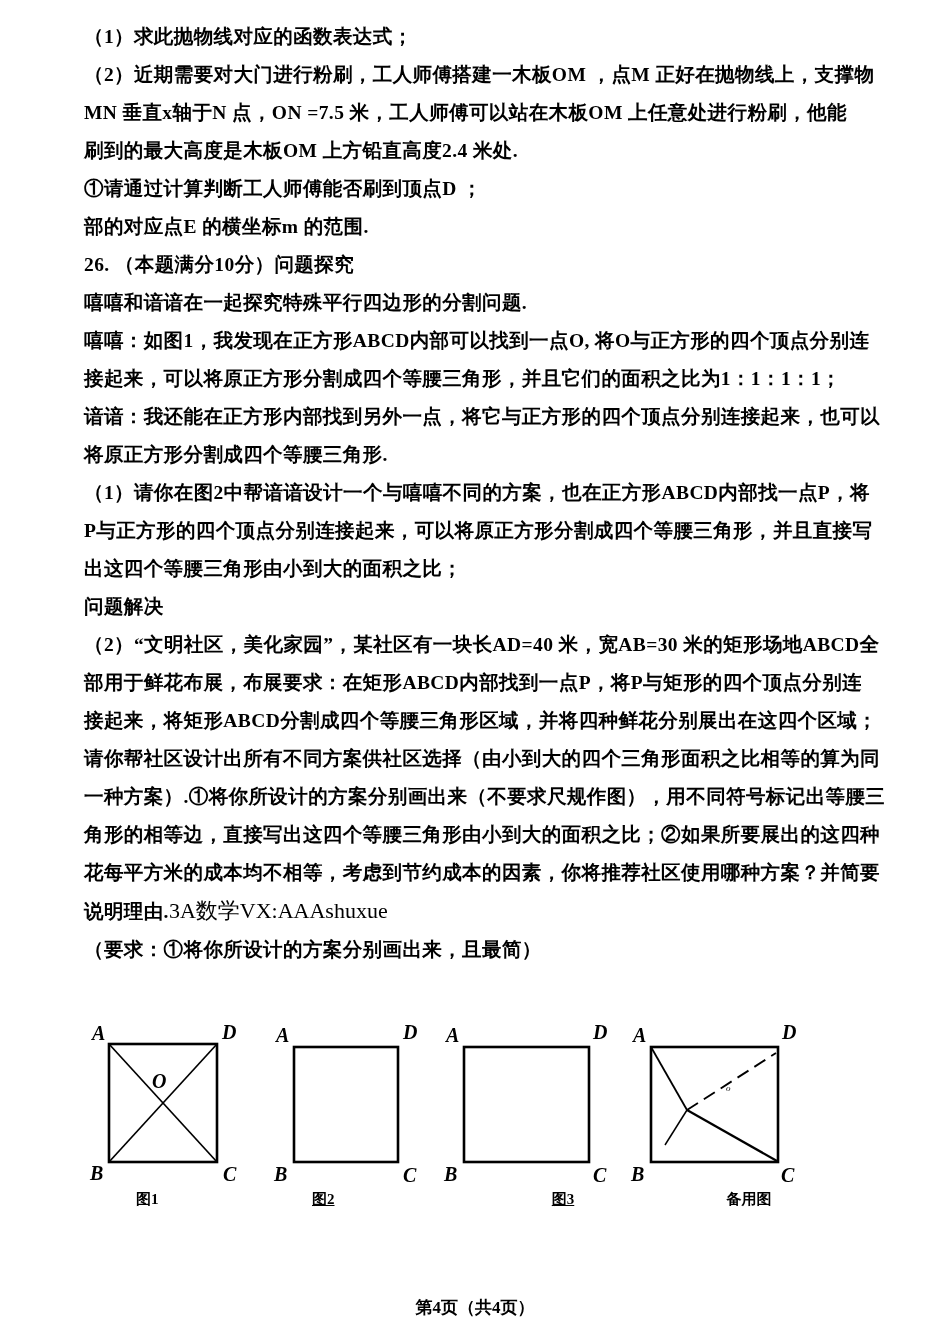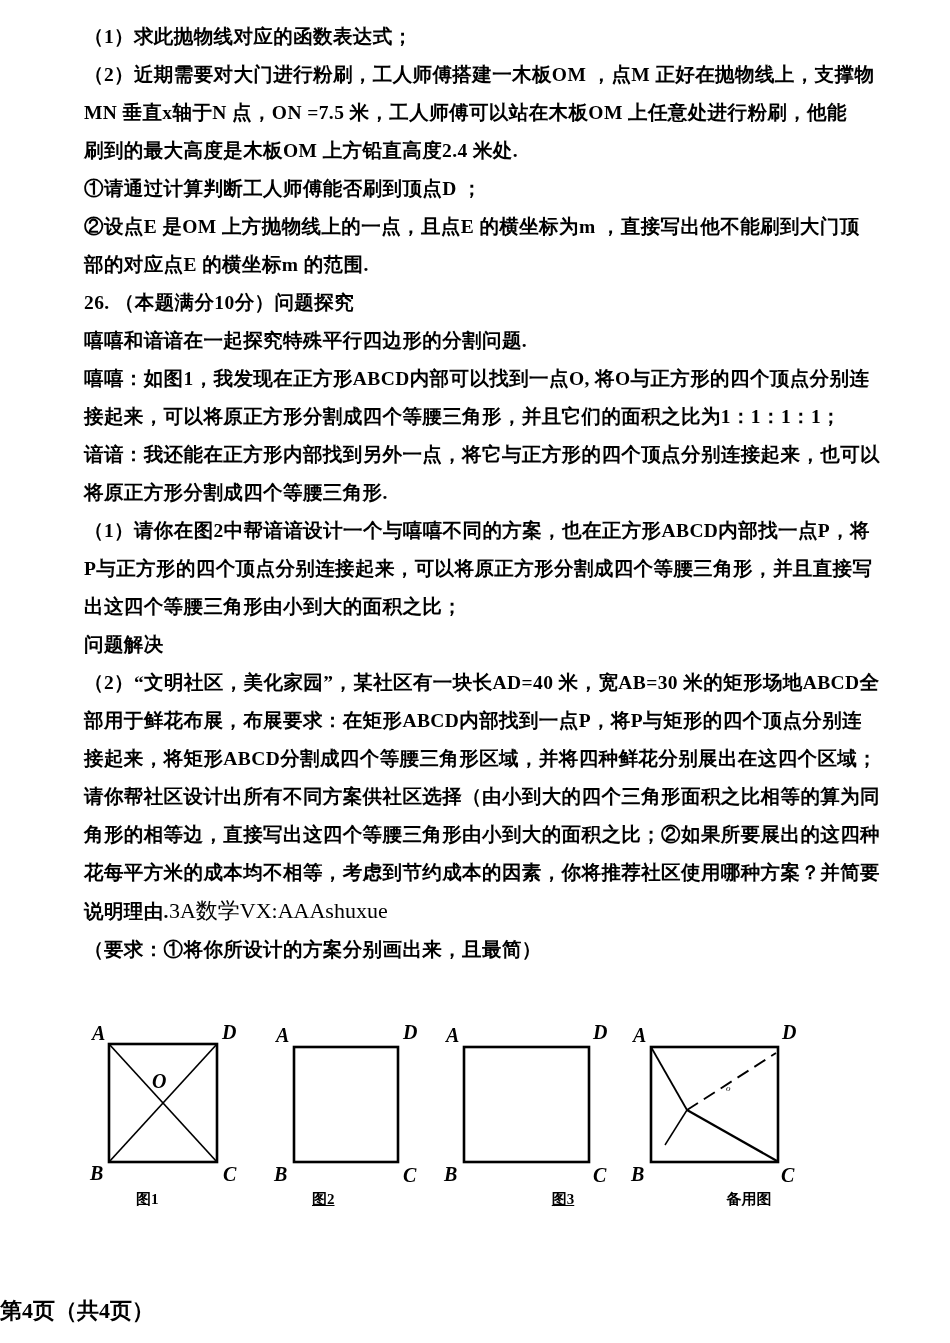--- a/index.html
+++ b/index.html
@@ -87,55 +87,55 @@
     font-weight: 700;
     font-size: 20px;
     font-family: "Liberation Serif", "DejaVu Serif", serif;
   }
 
   .footer {
     position: absolute;
     left: 0;
     top: 1296px;
     width: 950px;
-    text-align: left;
-    font-size: 22px;
+    text-align: center;
+    font-size: 17px;
     font-weight: 700;
     font-family: "Liberation Serif", "DejaVu Serif", serif;
   }
 </style>
 </head>
 <body>
 
 <div class="page">
 
   <div class="body-text">
 
     <p class="line">（1）求此抛物线对应的函数表达式；</p>
     <p class="line">（2）近期需要对大门进行粉刷，工人师傅搭建一木板OM ，点M 正好在抛物线上，支撑物</p>
     <p class="line">MN 垂直x轴于N 点，ON =7.5 米，工人师傅可以站在木板OM 上任意处进行粉刷，他能</p>
     <p class="line">刷到的最大高度是木板OM 上方铅直高度2.4 米处.</p>
     <p class="line">①请通过计算判断工人师傅能否刷到顶点D ；</p>
-    <p class="line">②设点E 是OM 上方抛物线上的一点，且点E 的横坐标为m ，直接写出他不能刷到大门顶</p>
     <p class="line">部的对应点E 的横坐标m 的范围.</p>
 
     <p class="line bold gap-before">26.  （本题满分10分）问题探究</p>
     <p class="line">嘻嘻和谙谙在一起探究特殊平行四边形的分割问题.</p>
     <p class="line">嘻嘻：如图1，我发现在正方形ABCD内部可以找到一点O, 将O与正方形的四个顶点分别连</p>
     <p class="line">接起来，可以将原正方形分割成四个等腰三角形，并且它们的面积之比为1：1：1：1；</p>
     <p class="line">谙谙：我还能在正方形内部找到另外一点，将它与正方形的四个顶点分别连接起来，也可以</p>
     <p class="line">将原正方形分割成四个等腰三角形.</p>
     <p class="line">（1）请你在图2中帮谙谙设计一个与嘻嘻不同的方案，也在正方形ABCD内部找一点P，将</p>
     <p class="line">P与正方形的四个顶点分别连接起来，可以将原正方形分割成四个等腰三角形，并且直接写</p>
     <p class="line">出这四个等腰三角形由小到大的面积之比；</p>
     <p class="line bold">问题解决</p>
     <p class="line">（2）“文明社区，美化家园”，某社区有一块长AD=40 米，宽AB=30 米的矩形场地ABCD全</p>
     <p class="line">部用于鲜花布展，布展要求：在矩形ABCD内部找到一点P，将P与矩形的四个顶点分别连</p>
     <p class="line">接起来，将矩形ABCD分割成四个等腰三角形区域，并将四种鲜花分别展出在这四个区域；</p>
     <p class="line">请你帮社区设计出所有不同方案供社区选择（由小到大的四个三角形面积之比相等的算为同</p>
+    <p class="line">一种方案）.①将你所设计的方案分别画出来（不要求尺规作图），用不同符号标记出等腰三</p>
     <p class="line">角形的相等边，直接写出这四个等腰三角形由小到大的面积之比；②如果所要展出的这四种</p>
     <p class="line">花每平方米的成本均不相等，考虑到节约成本的因素，你将推荐社区使用哪种方案？并简要</p>
     <p class="line"><span>说明理由.</span><span class="wm">3A数学VX:AAAshuxue</span></p>
     <p class="line">（要求：①将你所设计的方案分别画出来，且最简）</p>
 
   </div>
 
   <div class="figures">
 
     <div class="fig fig1">

